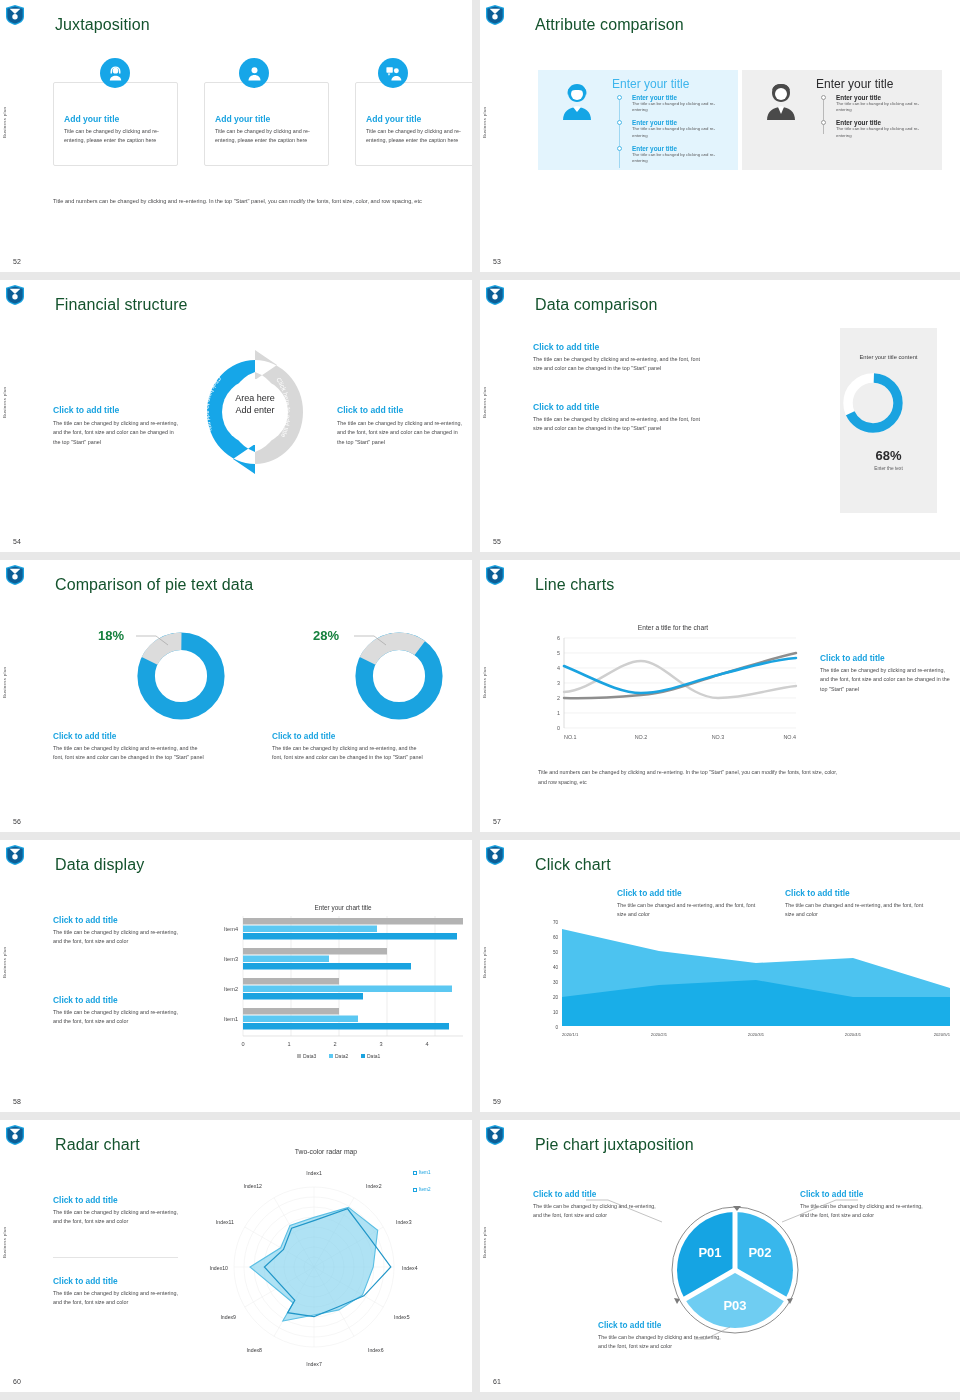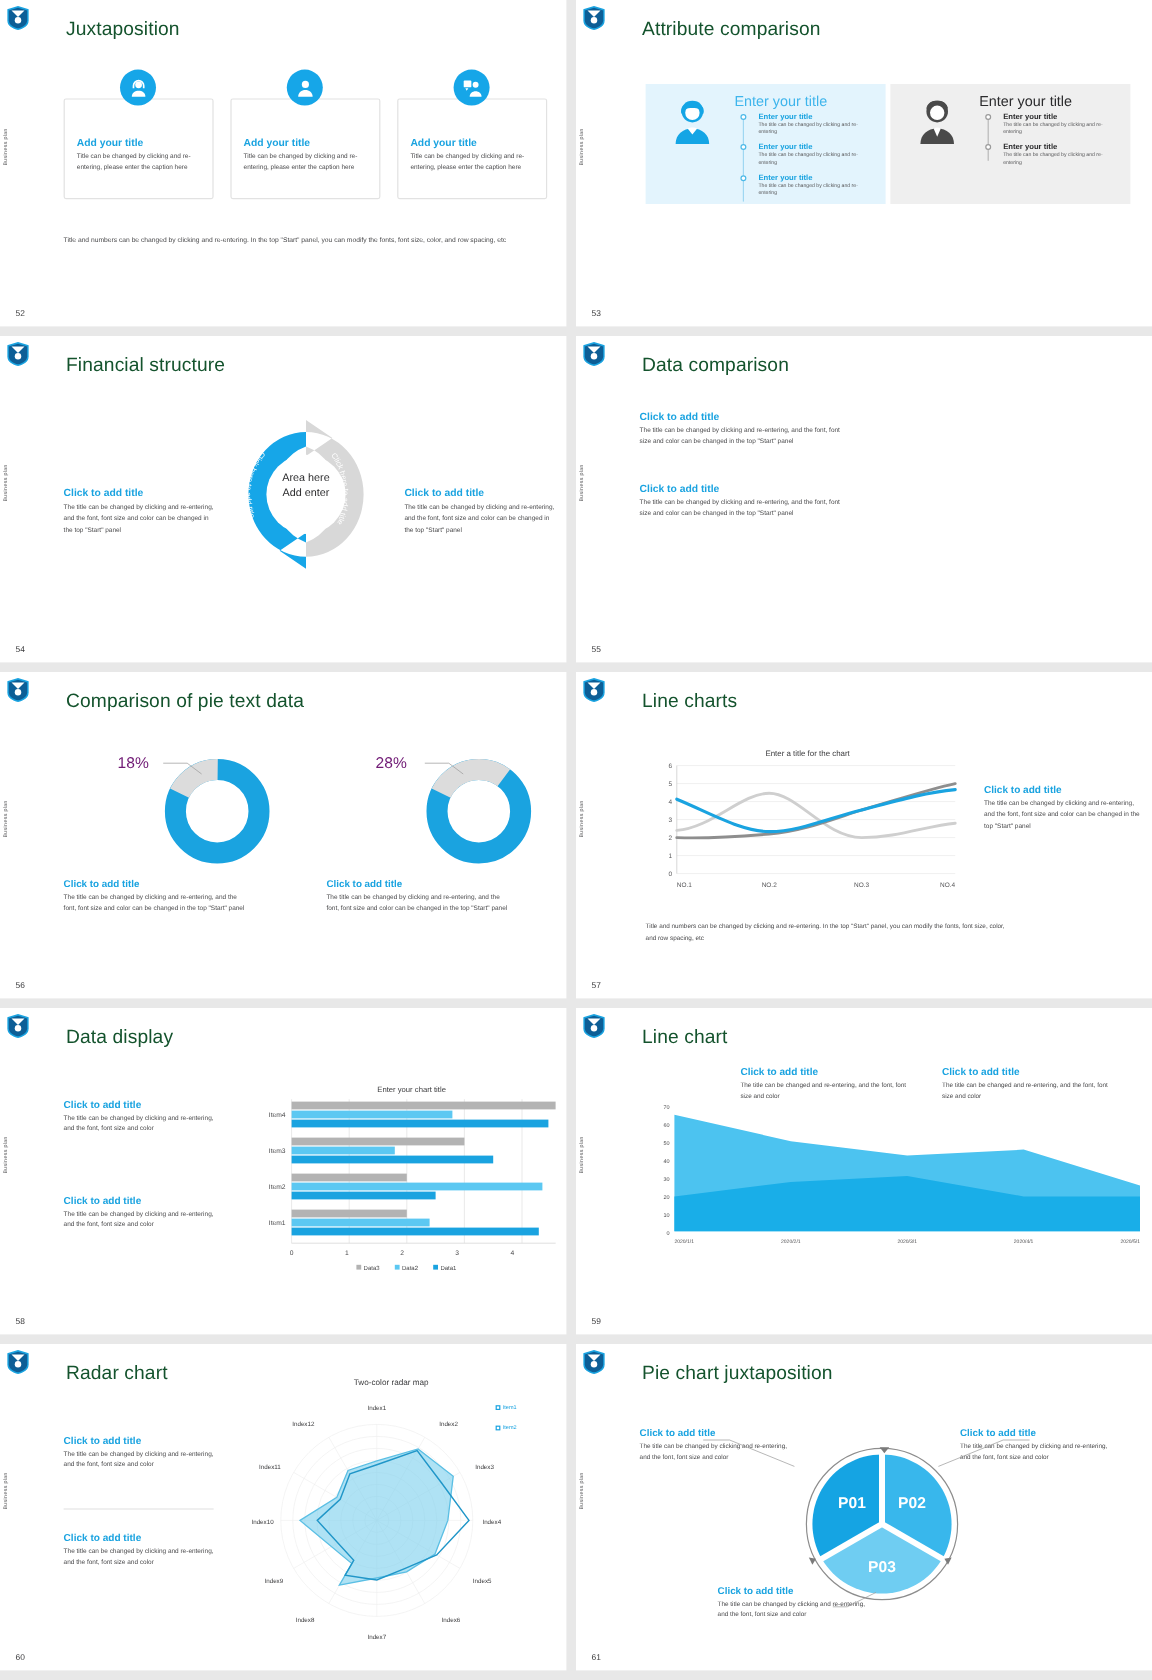--- a/index.html
+++ b/index.html
@@ -50,21 +50,21 @@
     position: absolute; left: 55px; top: 16px;
     font-size: 16px; font-weight: 400; color: #14532d;
     letter-spacing: .1px;
   }
 
   
   .h-blue { color: #1aa3e0; font-weight: bold; }
   .body-txt { color: #4a4a4c; line-height: 1.55; }
 
   
-  .jx-cards { position:absolute; left:53px; top:82px; display:flex; gap:14px; }
+  .jx-cards { position:absolute; left:53px; top:82px; display:flex; gap:26px; }
   .jx-card {
     width: 125px; height: 84px;
     border: 1px solid #e2e2e2; border-radius: 2px;
     padding: 31px 10px 0 10px;
     background:#fff;
   }
   .jx-card .t { font-size: 8.6px; margin-bottom: 3px; }
   .jx-card .d { font-size: 5.4px; line-height: 1.62; }
   .jx-icon {
     position:absolute; width: 30px; height:30px; border-radius:50%;
@@ -109,21 +109,21 @@
 
   
   .dc-col { position:absolute; left:53px; width:175px; }
   .dc-col .t { font-size:8.6px; margin-bottom:3px; }
   .dc-col .d { font-size:5.4px; line-height:1.68; }
   .dc-box { position:absolute; top:48px; width:97px; height:185px; background:#efefef; }
   .dc-box .cap { text-align:center; font-size:5.8px; color:#3b3b3d; margin-top:26px; }
   .dc-pct { text-align:center; font-size:13px; font-weight:bold; color:#2b2b2d; margin-top:8px; }
   .dc-sub { text-align:center; font-size:4.8px; color:#5a5a5c; margin-top:3px; }
   .dc-ring { margin: 10px auto 0 auto; }
-  .pc-pct { position:absolute; font-size:13px; font-weight:normal; color:#701a75; }
+  .pc-pct { position:absolute; font-size:13px; font-weight:bold; color:#15803d; }
   .pc-txt { position:absolute; width:155px; }
   .pc-txt .t { font-size:8.2px; margin-bottom:3px; }
   .pc-txt .d { font-size:5.4px; line-height:1.68; }
 
   
   .lc-wrap { position:absolute; left:58px; top:60px; }
   .lc-side { position:absolute; left:340px; top:93px; width:130px; }
   .lc-side .t { font-size:8.4px; margin-bottom:3px; }
   .lc-side .d { font-size:5.4px; line-height:1.72; }
   .lc-foot { position:absolute; left:58px; top:207px; width:300px; font-size:5.3px; line-height:1.95; color:#4a4a4c; }
@@ -327,20 +327,29 @@
 
   <div class="dc-col" style="top:62px">
     <div class="t h-blue">Click to add title</div>
     <div class="d body-txt">The title can be changed by clicking and re-entering, and the font, font size and color can be changed in the top "Start" panel</div>
   </div>
   <div class="dc-col" style="top:122px">
     <div class="t h-blue">Click to add title</div>
     <div class="d body-txt">The title can be changed by clicking and re-entering, and the font, font size and color can be changed in the top "Start" panel</div>
   </div>
 
+  <div class="dc-box" style="left:360px">
+    <div class="cap">Enter your title content</div>
+    <svg class="dc-ring" width="66" height="66" viewBox="0 0 42 42">
+      <circle cx="21" cy="21" r="15.9" fill="none" stroke="#ffffff" stroke-width="6"></circle>
+      <circle cx="21" cy="21" r="15.9" fill="none" stroke="#1aa3e0" stroke-width="6" stroke-dasharray="67.9 32.1" stroke-dashoffset="25"></circle>
+    </svg>
+    <div class="dc-pct">68%</div>
+    <div class="dc-sub">Enter the text</div>
+  </div>
   <div class="pagenum">55</div>
 </div>
 
 <div class="slide left">
   <svg class="logo" viewBox="0 0 20 22">
     <path d="M10 0 L20 3 V13 C20 18 15 21 10 22 C5 21 0 18 0 13 V3 Z" fill="#1aa3e0"></path>
     <path d="M10 1.5 L18.5 4 V13 C18.5 17 14.5 19.6 10 20.5 C5.5 19.6 1.5 17 1.5 13 V4 Z" fill="#0d5e96"></path>
     <circle cx="10" cy="13" r="3" fill="#fff"></circle>
         <path d="M4 4 h12 l-6 6 z" fill="#fff"></path>
   </svg>
@@ -502,21 +511,21 @@
 </div>
 
 <div class="slide">
   <svg class="logo" viewBox="0 0 20 22">
     <path d="M10 0 L20 3 V13 C20 18 15 21 10 22 C5 21 0 18 0 13 V3 Z" fill="#1aa3e0"></path>
     <path d="M10 1.5 L18.5 4 V13 C18.5 17 14.5 19.6 10 20.5 C5.5 19.6 1.5 17 1.5 13 V4 Z" fill="#0d5e96"></path>
     <circle cx="10" cy="13" r="3" fill="#fff"></circle>
         <path d="M4 4 h12 l-6 6 z" fill="#fff"></path>
   </svg>
   <div class="sidebar-label">Business plan</div>
-  <div class="stitle">Line chart</div>
+  <div class="stitle">Click chart</div>
 
   <div class="ar-col" style="left:137px">
     <div class="t h-blue">Click to add title</div>
     <div class="d body-txt">The title can be changed and re-entering, and the font, font size and color</div>
   </div>
   <div class="ar-col" style="left:305px">
     <div class="t h-blue">Click to add title</div>
     <div class="d body-txt">The title can be changed and re-entering, and the font, font size and color</div>
   </div>
 

